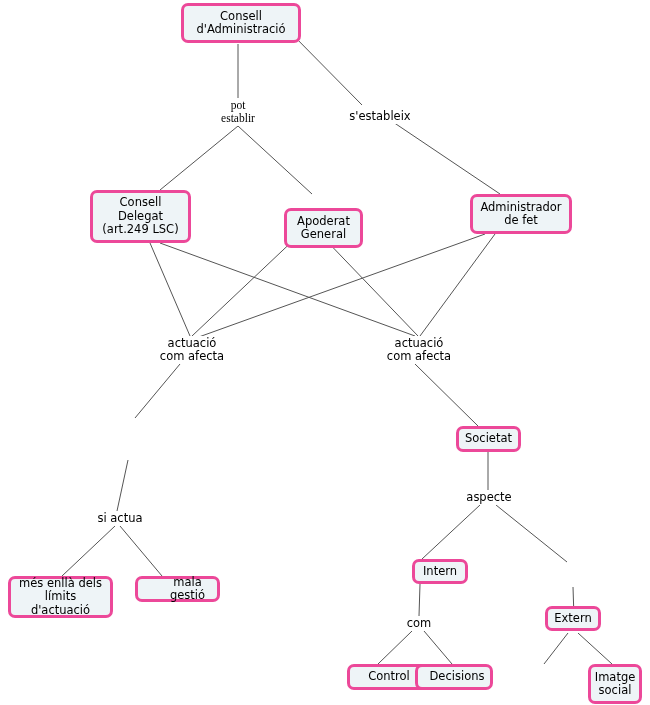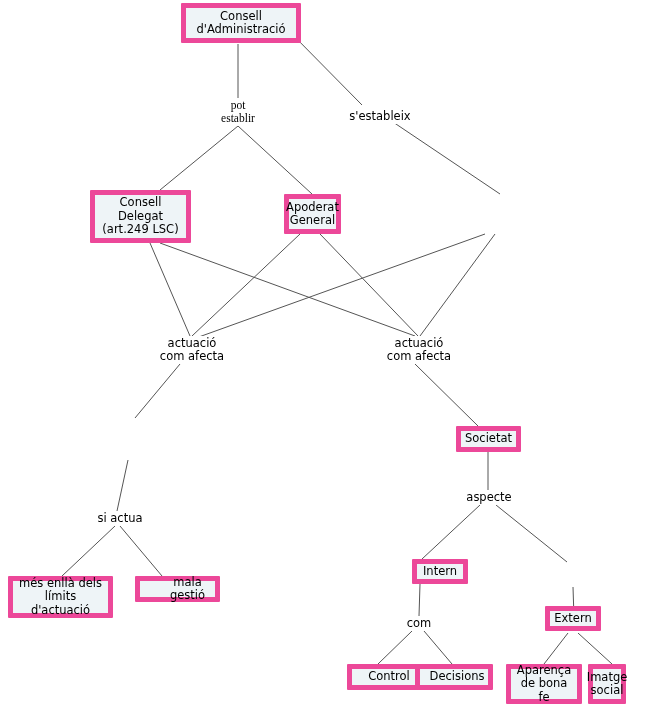--- a/index.html
+++ b/index.html
@@ -19,22 +19,22 @@
     position: absolute;
     left: 0;
     top: 0;
     width: 650px;
     height: 705px;
   }
   .node {
     position: absolute;
     box-sizing: border-box;
     background: #eef4f7;
-    border: 5px solid #ec4899;
-    border-radius: 1px;
+    border: 3px solid #ec4899;
+    border-radius: 7px;
     color: #000000;
     font-size: 11.5px;
     line-height: 13.5px;
     text-align: center;
     display: flex;
     align-items: center;
     justify-content: center;
     white-space: pre-line;
     padding: 2px 4px;
   }
@@ -92,27 +92,27 @@
 com afecta</div>
     <div class="edge-label" style="left: 94px; top: 511px; width: 52px; height: 15px;">si actua</div>
     <div class="edge-label" style="left: 462px; top: 490px; width: 54px; height: 15px; text-align: center;">aspecte</div>
     <div class="edge-label" style="left: 403px; top: 616px; width: 32px; height: 15px;">com</div>
     <div class="edge-label" style="left: 558px; top: 618px; width: 32px; height: 15px;">com</div>
     <div class="node" style="left: 181px; top: 3px; width: 120px; height: 40px;">Consell
 d'Administració</div>
     <div class="node" style="left: 90px; top: 190px; width: 101px; height: 53px;">Consell
 Delegat
 (art.249 LSC)</div>
-    <div class="node" style="left: 284px; top: 194px; width: 57px; height: 40px;">Apoderat
+    <div class="node" style="left: 284px; top: 208px; width: 79px; height: 40px;">Apoderat
 General</div>
+    <div class="node" style="left: 470px; top: 194px; width: 102px; height: 40px;">Administrador
+de fet</div>
     <div class="node" style="left: 456px; top: 426px; width: 65px; height: 26px; text-align: center;">Societat</div>
     <div class="node" style="left: 8px; top: 576px; width: 105px; height: 42px;">més enllà dels
 límits d'actuació</div>
     <div class="node" style="left: 135px; top: 576px; width: 85px; height: 26px; padding-left: 24px;">mala gestió</div>
     <div class="node" style="left: 412px; top: 559px; width: 56px; height: 25px;">Intern</div>
     <div class="node" style="left: 545px; top: 562px; width: 56px; height: 25px; margin-top: 44px;">Extern</div>
     <div class="node" style="left: 347px; top: 664px; width: 84px; height: 26px;">Control</div>
     <div class="node" style="left: 415px; top: 664px; width: 78px; height: 26px; padding-left: 10px;">Decisions</div>
-    <div class="node" style="left: 506px; top: 664px; width: 76px; height: 40px;">Aparença
-de bona fe</div>
-    <div class="node" style="left: 588px; top: 664px; width: 38px; height: 40px;">Imatge
+    <div class="node" style="left: 588px; top: 664px; width: 54px; height: 40px;">Imatge
 social</div>
   </div>
 
 </body></html>

